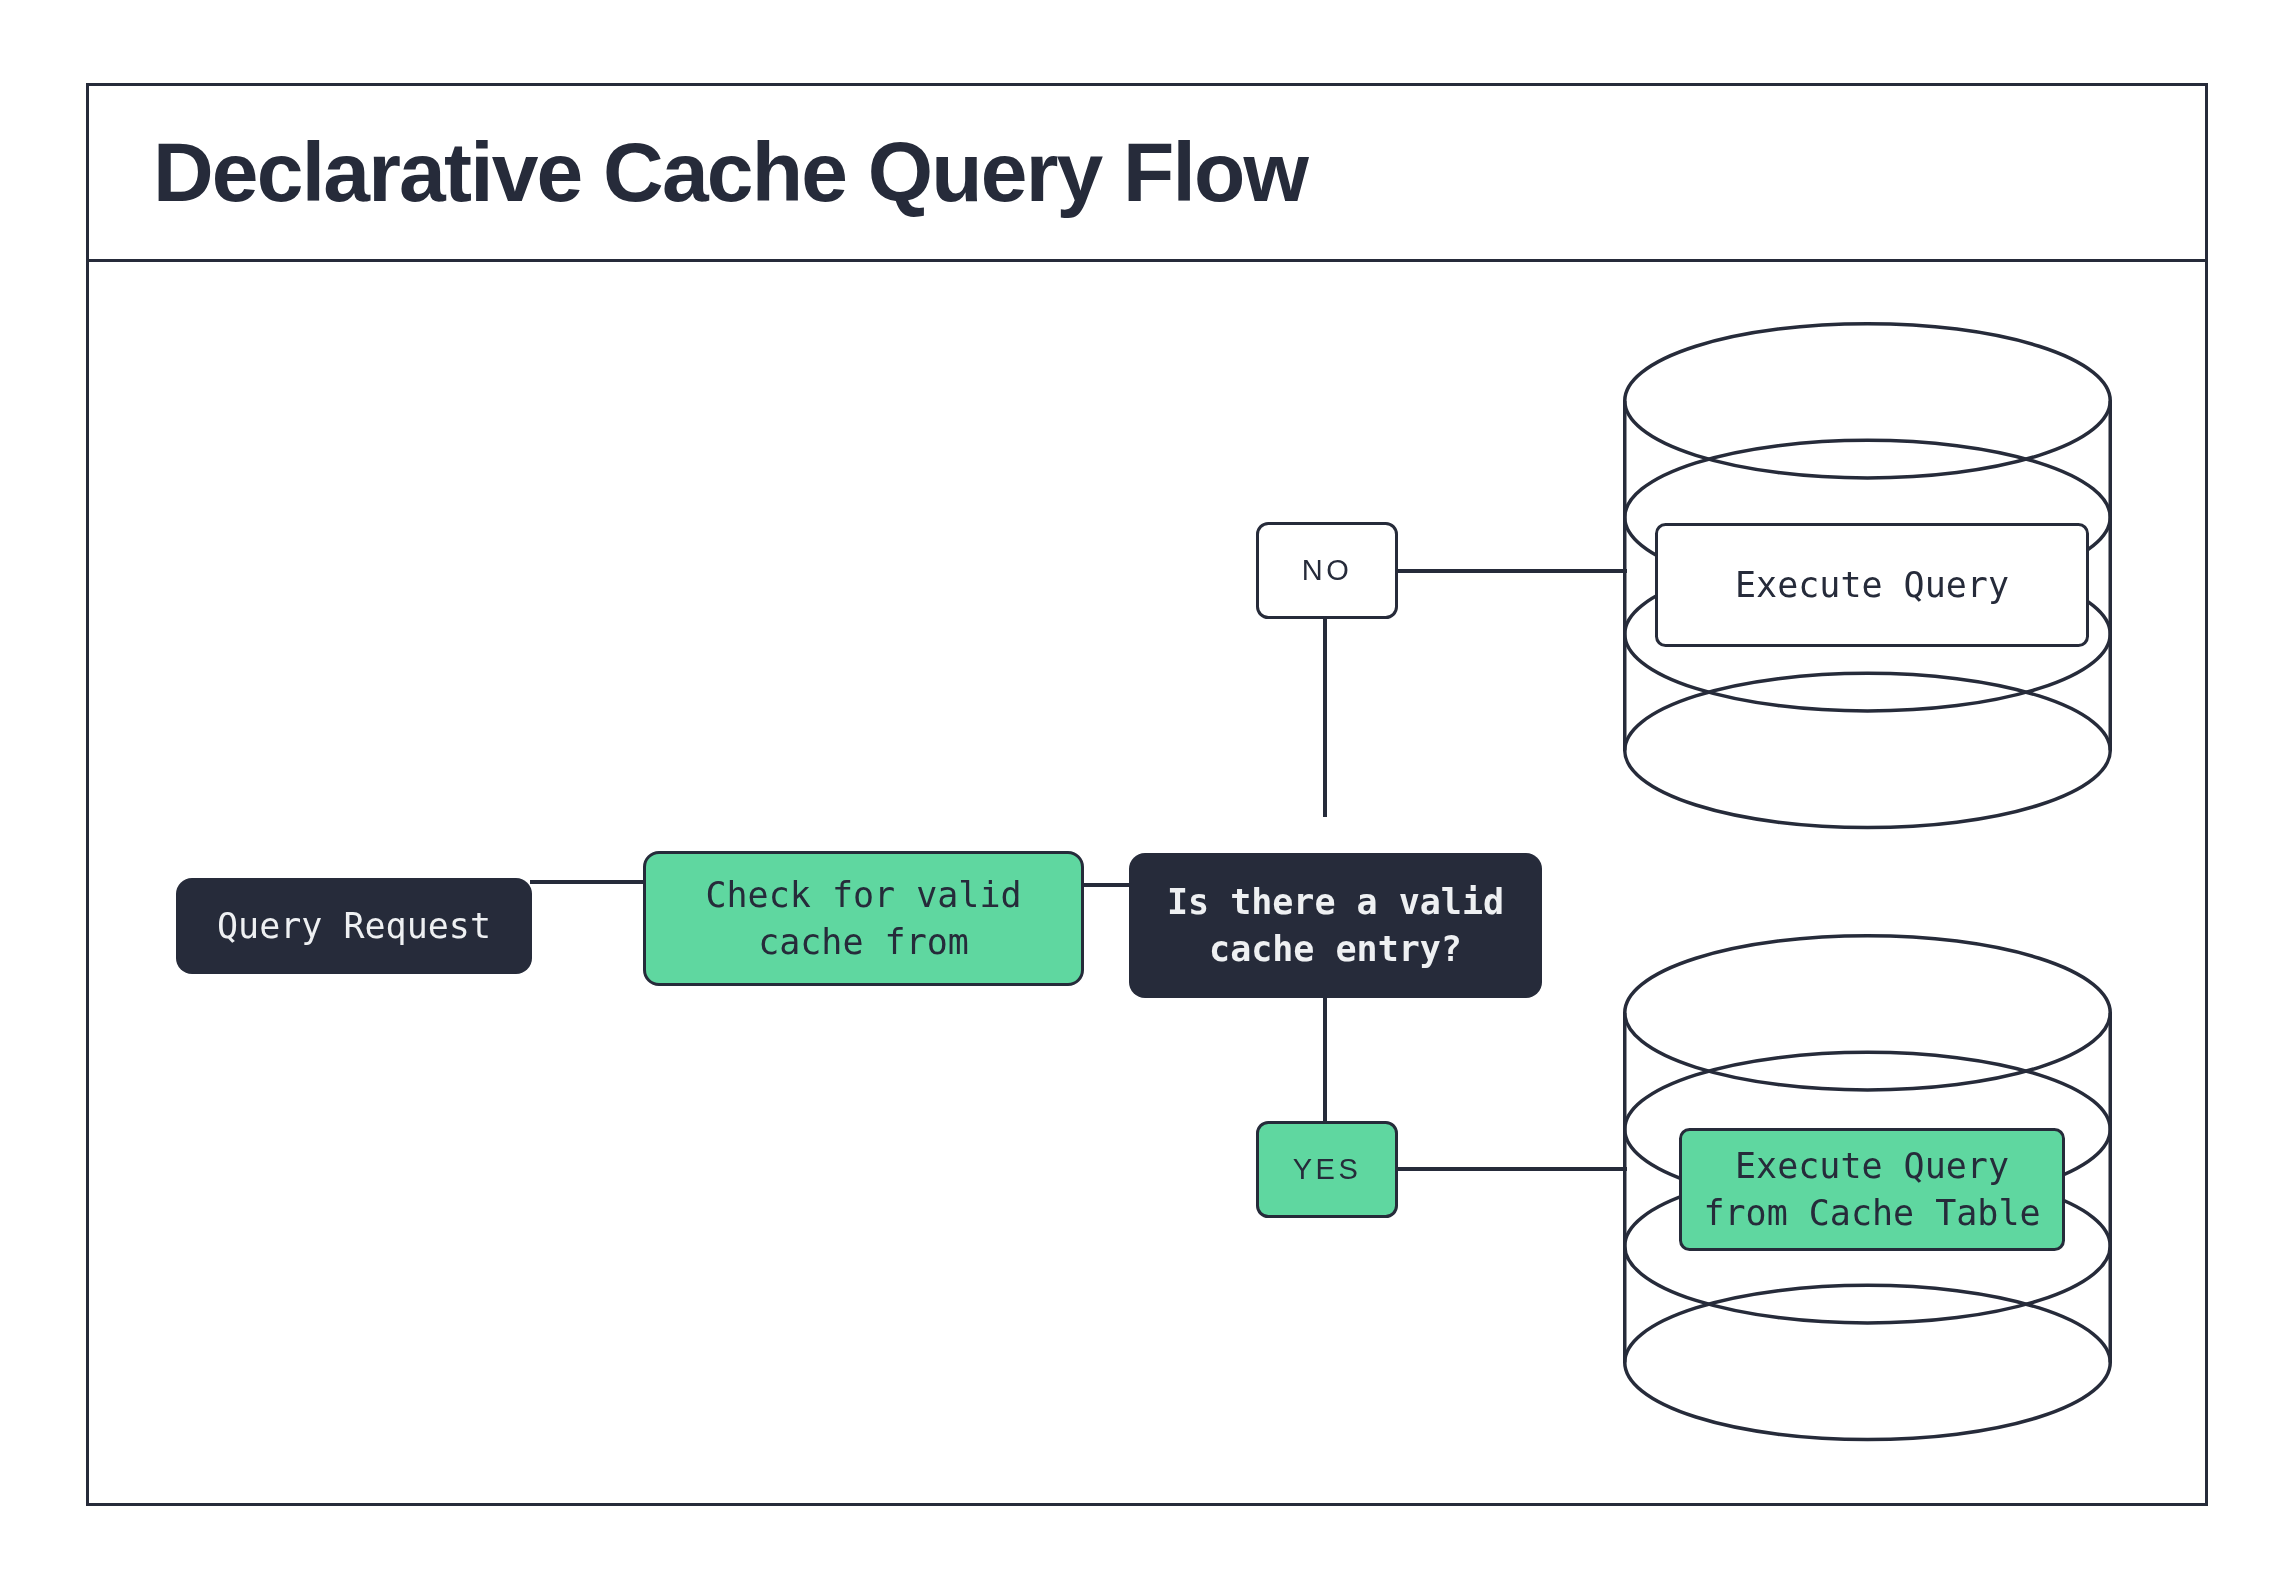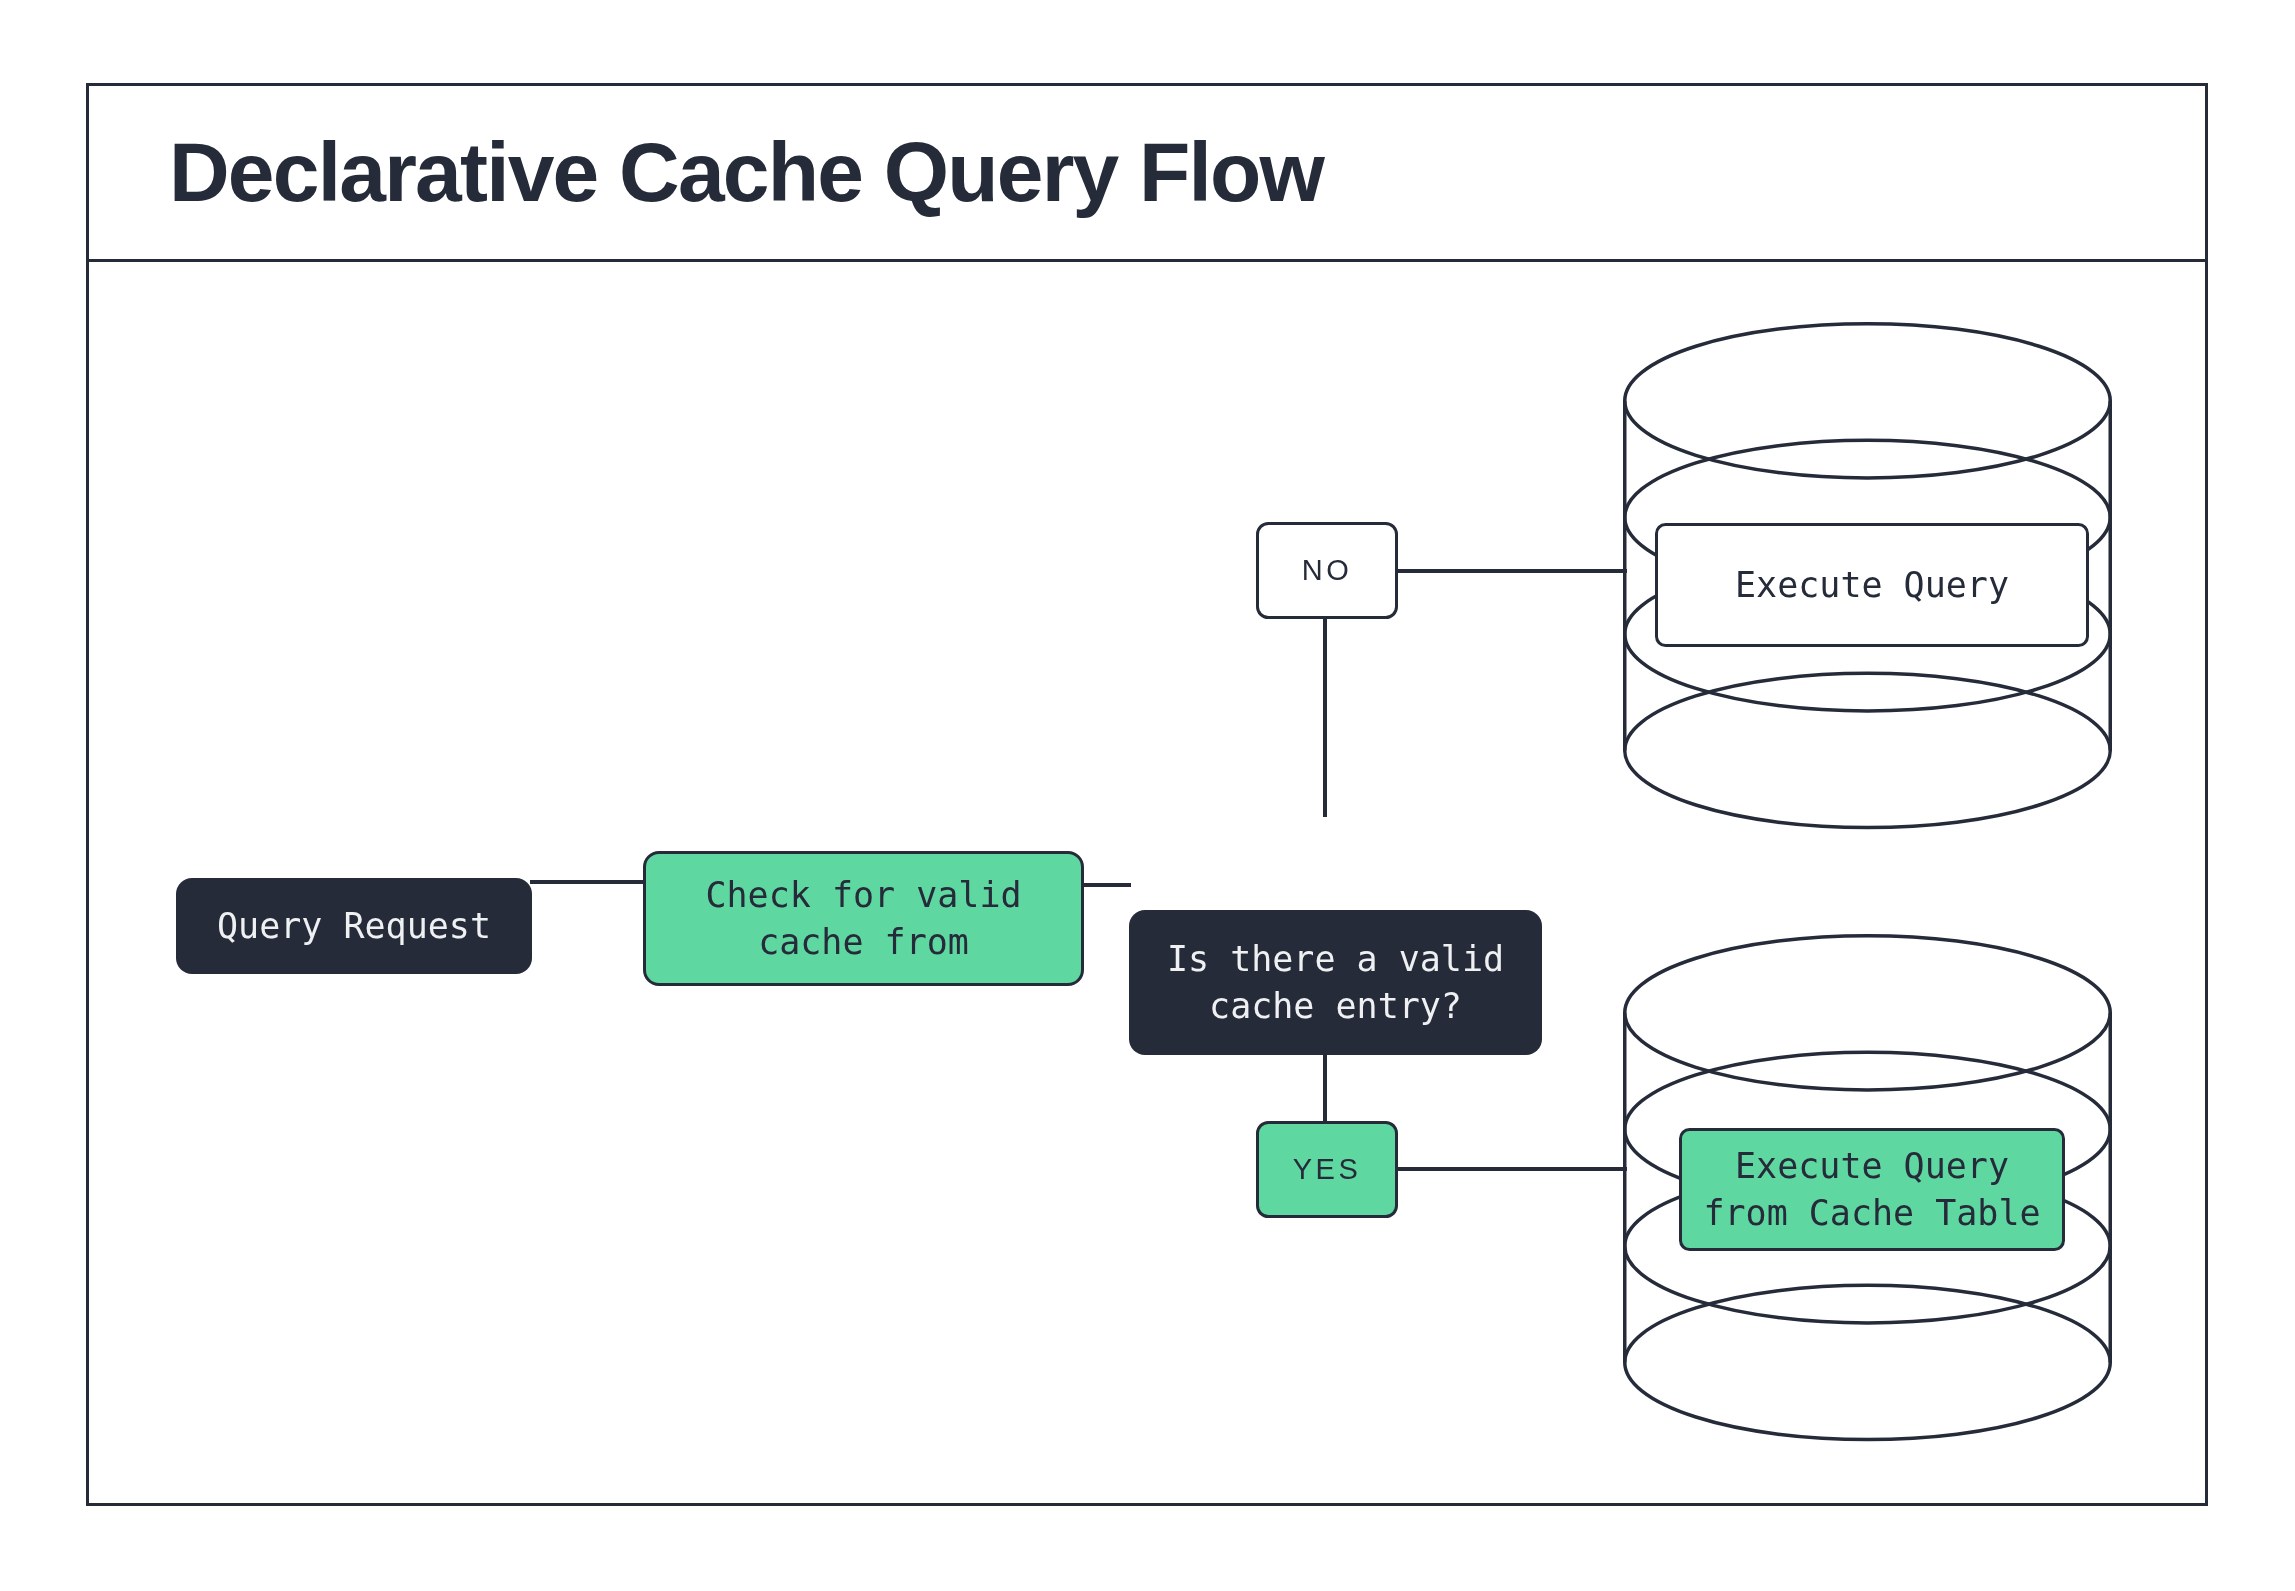--- a/index.html
+++ b/index.html
@@ -20,21 +20,21 @@
     position:absolute;left:86px;top:83px;width:2122px;height:1423px;
     border:3.5px solid var(--ink);
     box-sizing:border-box;
     background:var(--paper);
   }
   .frame-header{
     height:173px;
     border-bottom:3.5px solid var(--ink);
     box-sizing:content-box;
     display:flex;align-items:center;
-    padding-left:80px;
+    padding-left:64px;
   }
   .title{
     font-family:"Liberation Sans", sans-serif;
     font-weight:bold;
     font-size:84px;
     letter-spacing:-1.8px;
     color:var(--ink);
     white-space:nowrap;
   }
   .node{
@@ -109,21 +109,21 @@
 
   <div class="node dark" style="left:176px;top:830px;width:356px;height:96px;">
     <div>Query Request</div>
   </div>
 
   <div class="node green" style="left:643px;top:851px;width:441px;height:135px;text-align:center;">
     <div>Check for valid</div>
     <div>cache from</div>
   </div>
 
-  <div class="node dark" style="left:1129px;top:862px;width:413px;height:145px;">
+  <div class="node dark" style="left:1129px;top:805px;width:413px;height:145px;font-weight:bold;">
     <div>Is there a valid</div>
     <div>cache entry?</div>
   </div>
 
   <div class="node white small" style="left:1256px;top:522px;width:142px;height:97px;">
     <div>NO</div>
   </div>
 
   <div class="node green small" style="left:1256px;top:1121px;width:142px;height:97px;text-align:right;">
     <div>YES</div>

